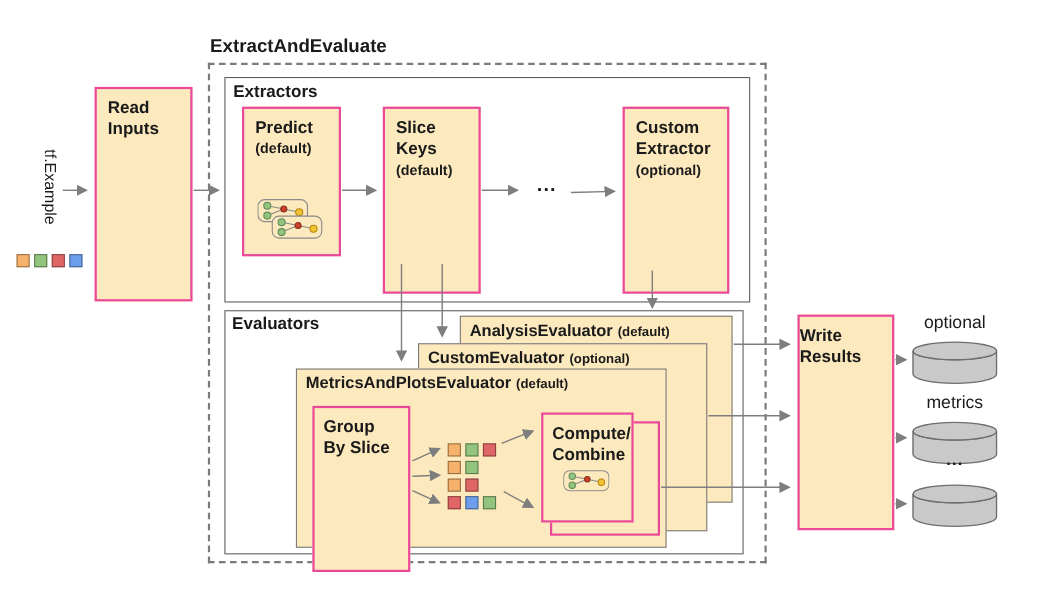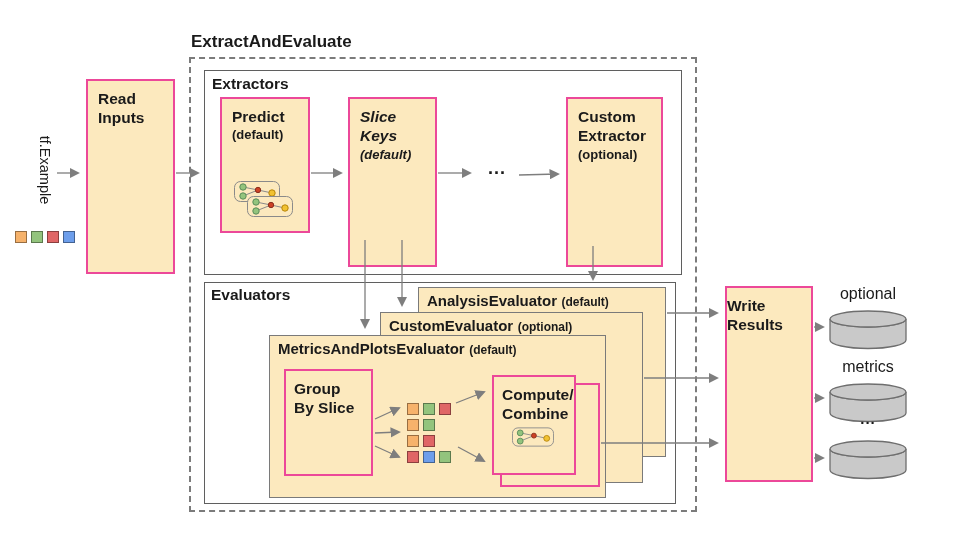--- a/index.html
+++ b/index.html
@@ -73,21 +73,21 @@
         <line x1="9" y1="15" x2="24" y2="9" stroke="#8a8a8a"></line>
         <line x1="24" y1="9" x2="38" y2="12" stroke="#8a8a8a"></line>
         <circle cx="9" cy="6" r="3.2" fill="#93C47D" stroke="#5b8c5a"></circle>
         <circle cx="9" cy="15" r="3.2" fill="#93C47D" stroke="#5b8c5a"></circle>
         <circle cx="24" cy="9" r="2.7" fill="#CC4125" stroke="#8b2f1d"></circle>
         <circle cx="38" cy="12" r="3.2" fill="#F1C232" stroke="#b8860b"></circle>
       </g>
     </svg>
   </div>
 
-  <div class="abs ybox" style="left:348px;top:97px;width:89px;height:170px;font-style:italic;">
+  <div class="abs ybox" style="left:348px;top:97px;width:89px;height:170px;">
     <div class="btitle">Slice
 Keys</div>
     <div class="bqual">(default)</div>
   </div>
 
   <div class="abs ellipsis" style="left:482px;top:158px;width:30px;">...</div>
 
   <div class="abs ybox" style="left:566px;top:97px;width:97px;height:170px;">
     <div class="btitle">Custom
 Extractor</div>
@@ -109,21 +109,21 @@
       <span class="equal">(optional)</span>
     </div>
   </div>
   <div class="abs stackbox" style="left:269px;top:335px;width:337px;height:163px;z-index:5;">
     <div class="eheader">
       <span class="etitle">MetricsAndPlotsEvaluator</span>
       <span class="equal">(default)</span>
     </div>
   </div>
 
-  <div class="abs ybox" style="left:284px;top:369px;width:89px;height:107px;z-index:6;">
+  <div class="abs ybox" style="left:284px;top:369px;width:89px;height:151px;z-index:6;">
     <div class="btitle" style="padding-left:8px;">Group
 By Slice</div>
   </div>
 
   <div class="abs sq-row" style="left:407px;top:403px;">
       <span class="sq" style="background: rgb(246, 178, 107);"></span>
       <span class="sq" style="background: rgb(147, 196, 125);"></span>
       <span class="sq" style="background: rgb(224, 102, 102);"></span>
     </div>
   <div class="abs sq-row" style="left:407px;top:419px;">

